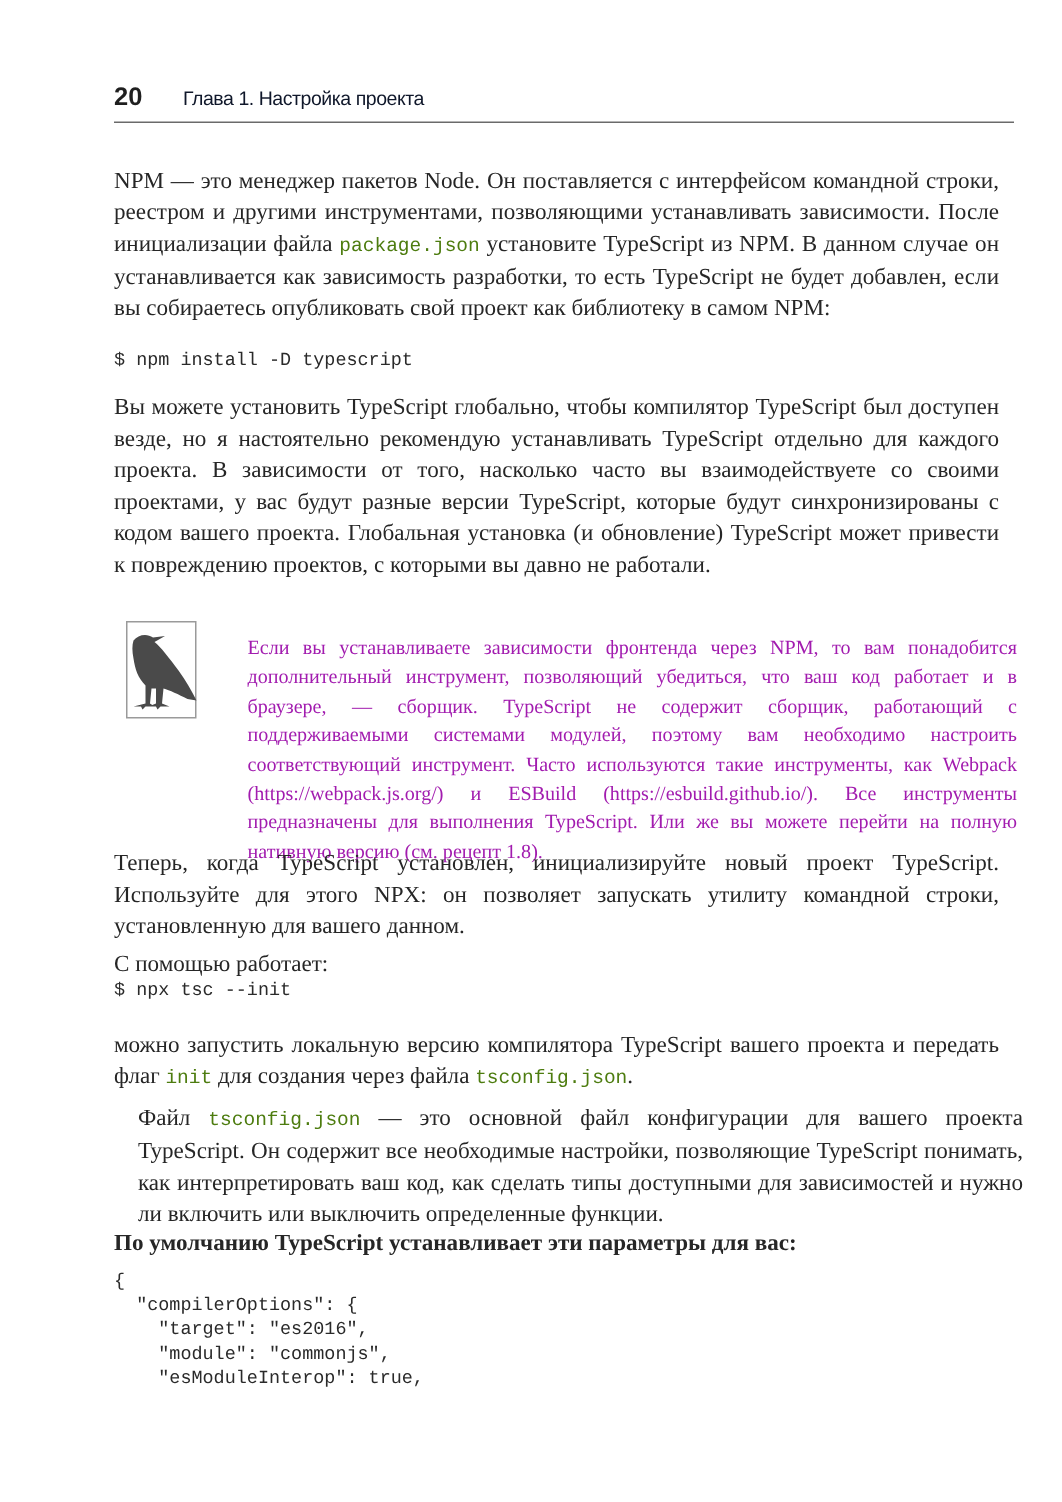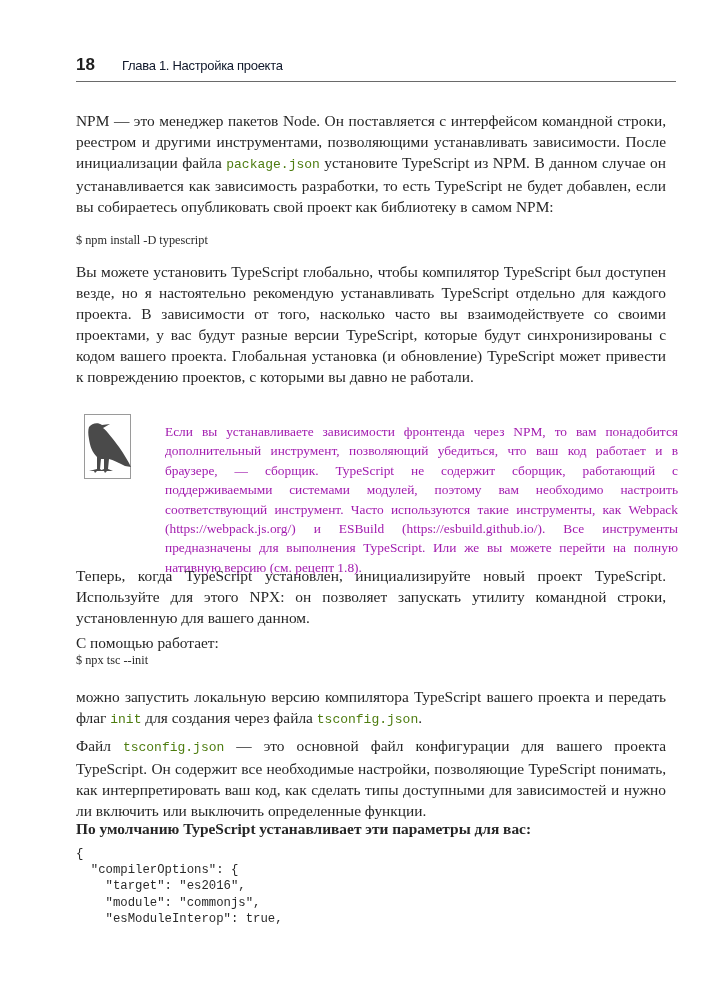--- a/index.html
+++ b/index.html
@@ -21,21 +21,21 @@
     font-family: "Liberation Serif", "DejaVu Serif", serif;
     font-size: 15.4px; line-height: 21px; text-align: justify;
     color: #262626; margin: 0;
   }
   .code {
     font-family: "Liberation Mono", "DejaVu Sans Mono", monospace;
     font-size: 13px; color: #4d7c0f;
   }
   .cmd {
     position: absolute; left: 76px;
-    font-family: Liberation Serif, serif;
+    font-family: Liberation Mono, monospace;
     font-size: 12.3px; color: #2a2a2a; white-space: pre; margin: 0;
   }
   .note-icon {
     position: absolute; left: 84px; top: 414px; width: 47px; height: 65px;
     border: 1px solid #9a9a9a; box-sizing: border-box; background: #fff;
   }
   .note-icon svg { position: absolute; left: -2px; top: 4px; }
   .note {
     position: absolute; left: 153px; top: 410px; width: 513px;
     font-family: Liberation Serif, serif;
@@ -45,21 +45,21 @@
   .codeblock {
     position: absolute; left: 76px; top: 846px;
     font-family: "Liberation Mono", "DejaVu Sans Mono", monospace;
     font-size: 12.3px; line-height: 16.2px; color: #2a2a2a; margin: 0; white-space: pre;
   }
 </style>
 </head>
 <body>
 
 <div class="header">
-  <span class="page-num">18</span>
+  <span class="page-num">20</span>
   <span class="chapter">Глава 1. Настройка проекта</span>
 </div>
 
 <p class="p" style="top:110px;"><span>NPM — это менеджер пакетов Node. Он поставляется с интерфейсом командной строки, реестром и другими инструментами, позволяющими устанавливать зависимости. После инициализации файла </span><span class="code">package.json</span><span> установите TypeScript из NPM. В данном случае он устанавливается как зависимость разработки, то есть TypeScript не будет добавлен, если вы собираетесь опубликовать свой проект как библиотеку в самом NPM:</span></p>
 
 <pre class="cmd" style="top:233px;">$ npm install -D typescript</pre>
 
 <p class="p" style="top:261px;">Вы можете установить TypeScript глобально, чтобы компилятор TypeScript был доступен везде, но я настоятельно рекомендую устанавливать TypeScript отдельно для каждого проекта. В зависимости от того, насколько часто вы взаимодействуете со своими проектами, у вас будут разные версии TypeScript, которые будут синхронизированы с кодом вашего проекта. Глобальная установка (и обновление) TypeScript может привести к повреждению проектов, с которыми вы давно не работали.</p>
 
 <div class="note-icon">
@@ -70,21 +70,21 @@
 <p class="note">Если вы устанавливаете зависимости фронтенда через NPM, то вам понадобится дополнительный инструмент, позволяющий убедиться, что ваш код работает и в браузере, — сборщик. TypeScript не содержит сборщик, работающий с поддерживаемыми системами модулей, поэтому вам необходимо настроить соответствующий инструмент. Часто используются такие инструменты, как Webpack (https://webpack.js.org/) и ESBuild (https://esbuild.github.io/). Все инструменты предназначены для выполнения TypeScript. Или же вы можете перейти на полную нативную версию (см. рецепт 1.8).</p>
 
 <p class="p" style="top:565px;">Теперь, когда TypeScript установлен, инициализируйте новый проект TypeScript. Используйте для этого NPX: он позволяет запускать утилиту командной строки, установленную для вашего данном.</p>
 
 <p class="p" style="top:632px;">С помощью работает:</p>
 
 <pre class="cmd" style="top:653px;">$ npx tsc --init</pre>
 
 <p class="p" style="top:686px;"><span>можно запустить локальную версию компилятора TypeScript вашего проекта и передать флаг </span><span class="code">init</span><span> для создания через файла </span><span class="code">tsconfig.json</span><span>.</span></p>
 
-<p class="p" style="top:735px;"><span>Файл </span><span class="code">tsconfig.json</span><span> — это основной файл конфигурации для вашего проекта TypeScript. Он содержит все необходимые настройки, позволяющие TypeScript понимать, как интерпретировать ваш код, как сделать типы доступными для зависимостей и нужно ли включить или выключить определенные функции.</span></p>
+<p class="p" style="top:735px;margin-left:16px;"><span>Файл </span><span class="code">tsconfig.json</span><span> — это основной файл конфигурации для вашего проекта TypeScript. Он содержит все необходимые настройки, позволяющие TypeScript понимать, как интерпретировать ваш код, как сделать типы доступными для зависимостей и нужно ли включить или выключить определенные функции.</span></p>
 
 <p class="p" style="top:818px;font-weight:bold;">По умолчанию TypeScript устанавливает эти параметры для вас:</p>
 
 <pre class="codeblock">{
   "compilerOptions": {
     "target": "es2016",
     "module": "commonjs",
     "esModuleInterop": true,</pre>
 
 </body></html>

